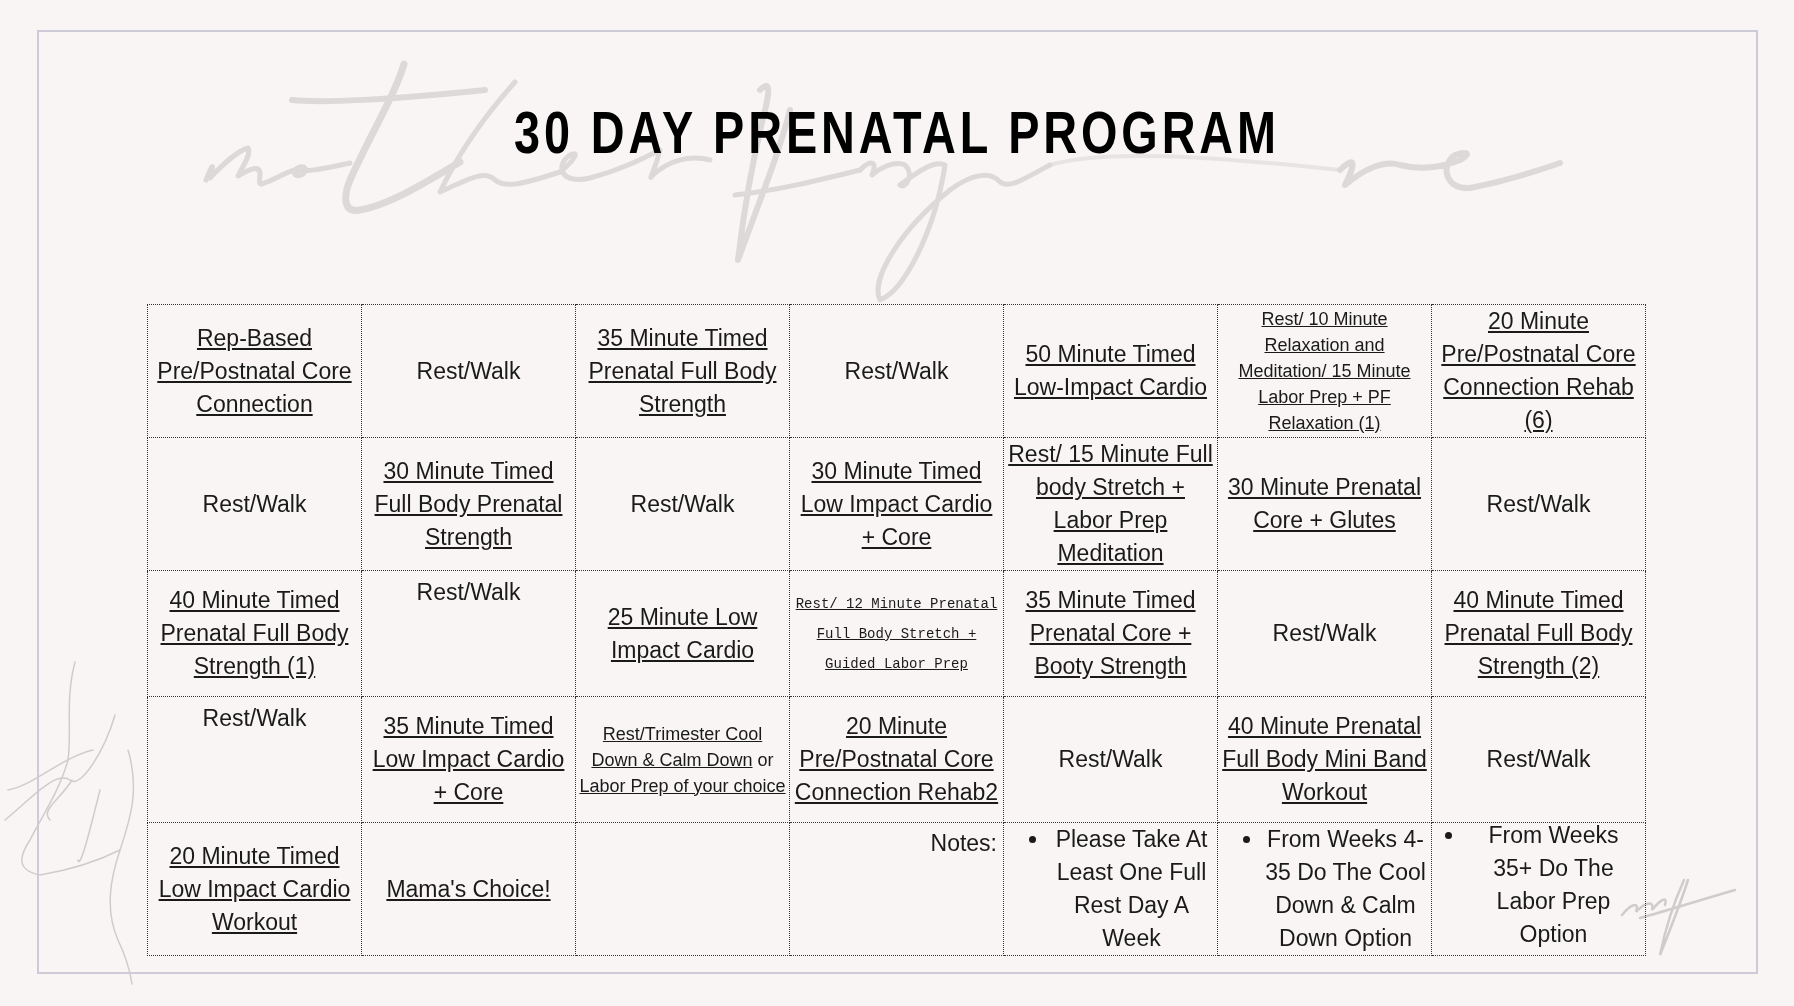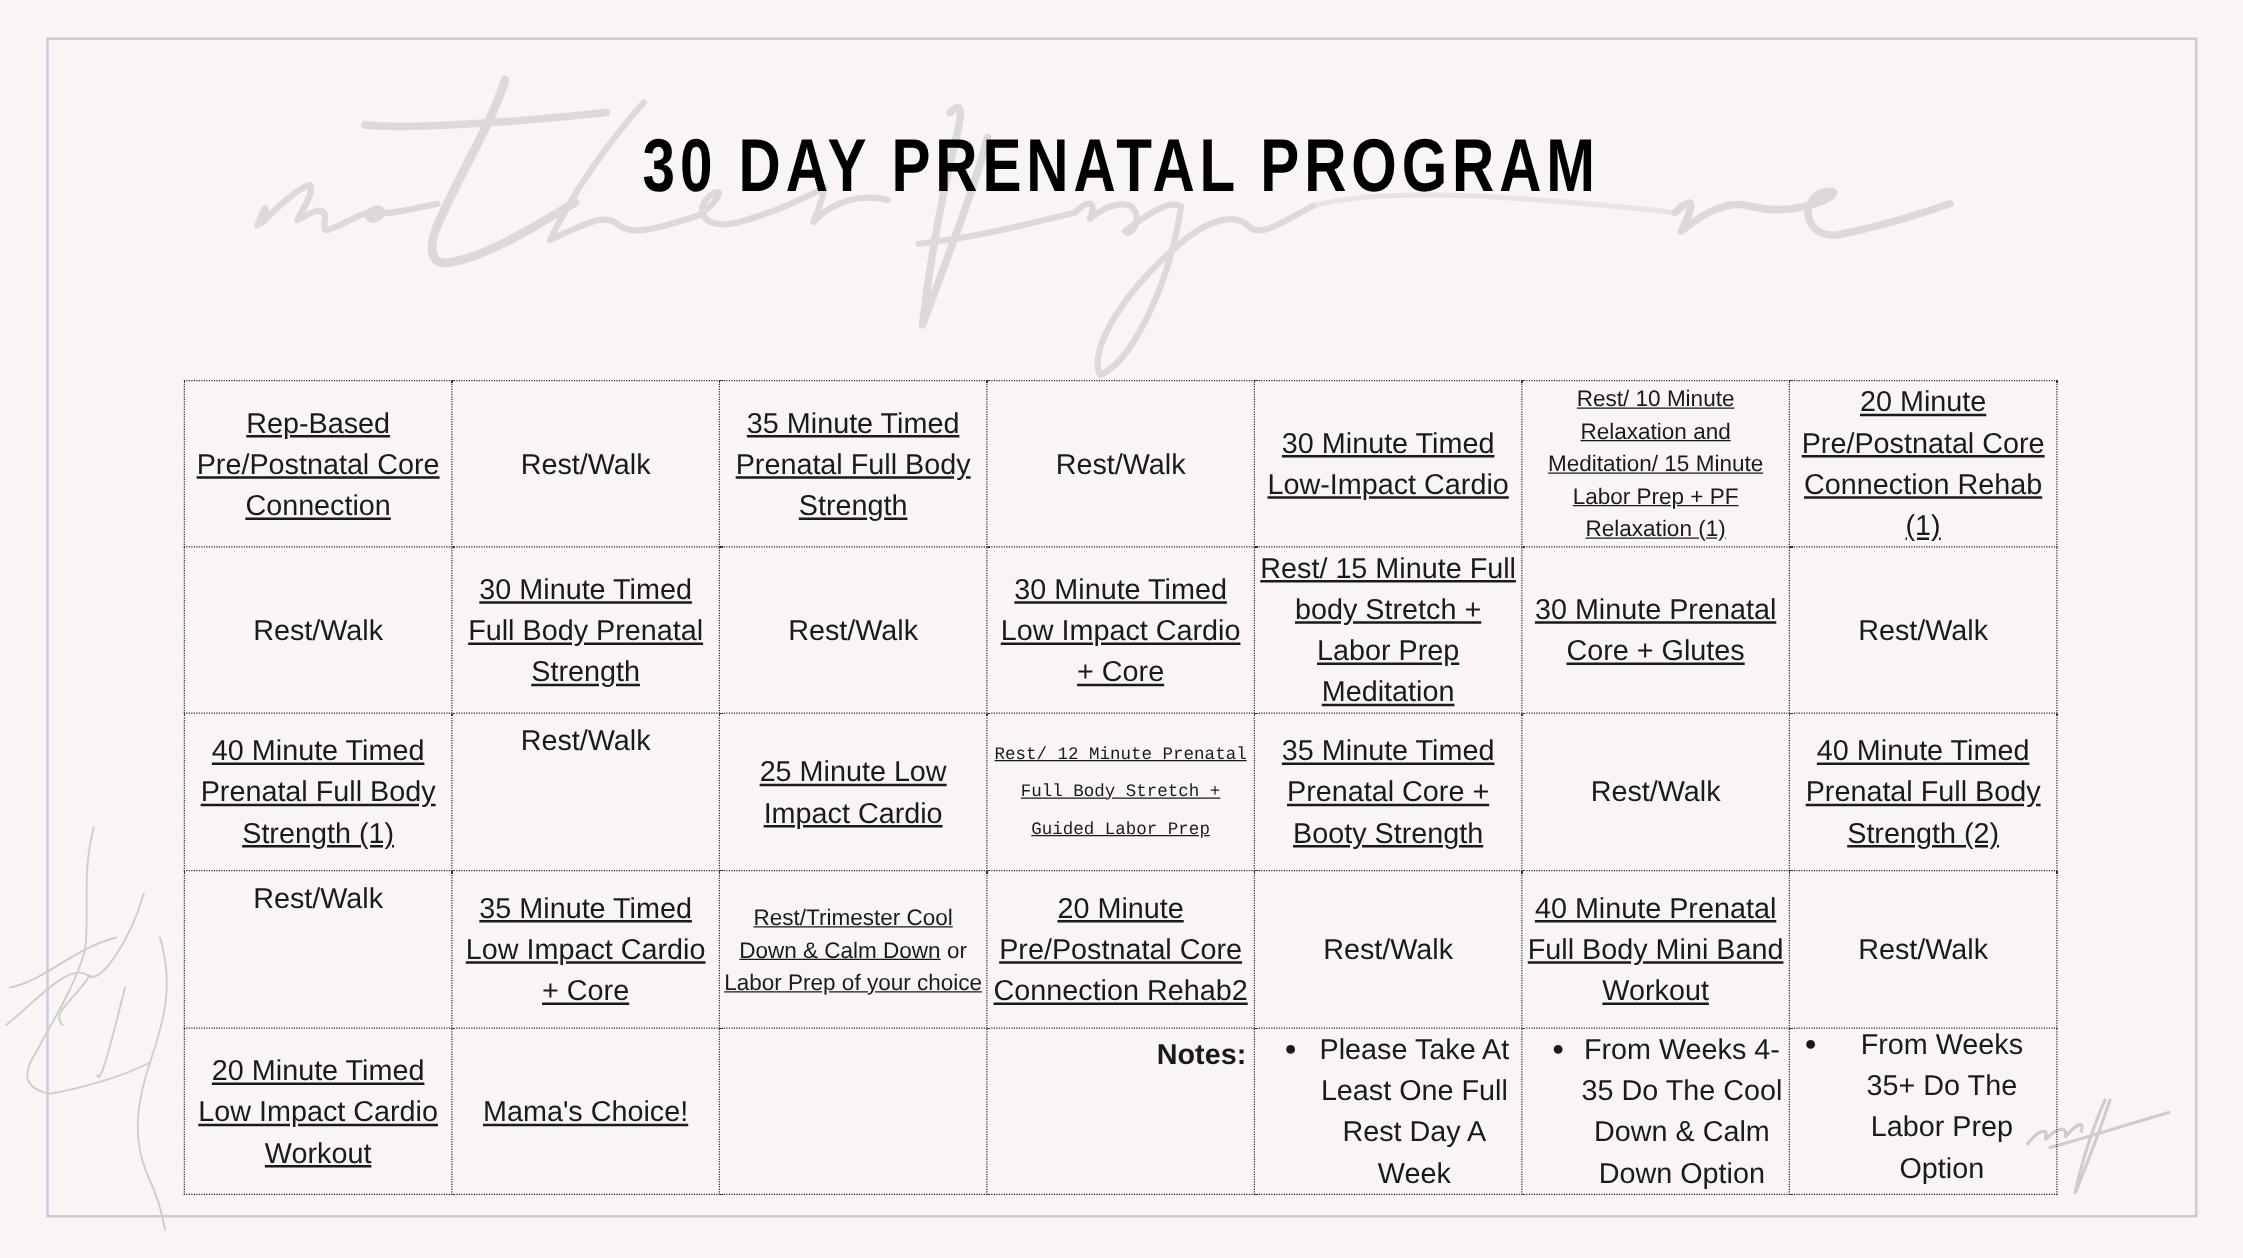--- a/index.html
+++ b/index.html
@@ -26,21 +26,21 @@
   }
   table.cal td {
     border:1.5px dotted #333; text-align:center; vertical-align:middle;
     font-size:23px; line-height:33px; color:#1a1a1a; padding:0 3px;
     overflow:hidden;
   }
   table.cal td.top { vertical-align:top; padding-top:5px; }
   table.cal td.small { font-size:18px; line-height:26px;text-align:center; }
   table.cal tr { height:126px; }
   a.w { color:#1a1a1a; text-decoration:underline; }
-  .notes-label { text-align:right !important; vertical-align:top !important; padding-top:4px !important; padding-right:6px !important;font-weight:bold; }
+  .notes-label { text-align:right !important; vertical-align:top !important; padding-top:4px !important; padding-right:6px !important; }
   .note { text-align:center; vertical-align:top !important; padding:0 4px 0 8px !important; }
   .note ul { margin:0; padding-left:38px; }
   .note li { margin:0; }
 </style>
 </head>
 <body>
 
 <div class="frame"></div>
 
 <svg class="watermark" viewBox="0 0 1794 1006" xmlns="http://www.w3.org/2000/svg">
@@ -85,23 +85,23 @@
 <div class="title">30 DAY PRENATAL PROGRAM</div>
 
 <table class="cal">
   <tbody>
 
     <tr>
       <td><a class="w">Rep-Based Pre/Postnatal Core Connection</a></td>
       <td><span>Rest/Walk</span></td>
       <td><a class="w">35 Minute Timed Prenatal Full Body Strength</a></td>
       <td><span>Rest/Walk</span></td>
-      <td><a class="w">30 Minute Timed Low-Impact Cardio</a></td>
+      <td><a class="w">50 Minute Timed Low-Impact Cardio</a></td>
       <td class="small"><a class="w">Rest/ 10 Minute Relaxation and Meditation/ 15 Minute Labor Prep + PF Relaxation (1)</a></td>
-      <td><a class="w">20 Minute Pre/Postnatal Core Connection Rehab (1)</a></td>
+      <td><a class="w">20 Minute Pre/Postnatal Core Connection Rehab (6)</a></td>
     </tr>
 
     <tr>
       <td><span>Rest/Walk</span></td>
       <td><a class="w">30 Minute Timed Full Body Prenatal Strength</a></td>
       <td><span>Rest/Walk</span></td>
       <td><a class="w">30 Minute Timed Low Impact Cardio + Core</a></td>
       <td><a class="w">Rest/ 15 Minute Full body Stretch + Labor Prep Meditation</a></td>
       <td><a class="w">30 Minute Prenatal Core + Glutes</a></td>
       <td><span>Rest/Walk</span></td>

